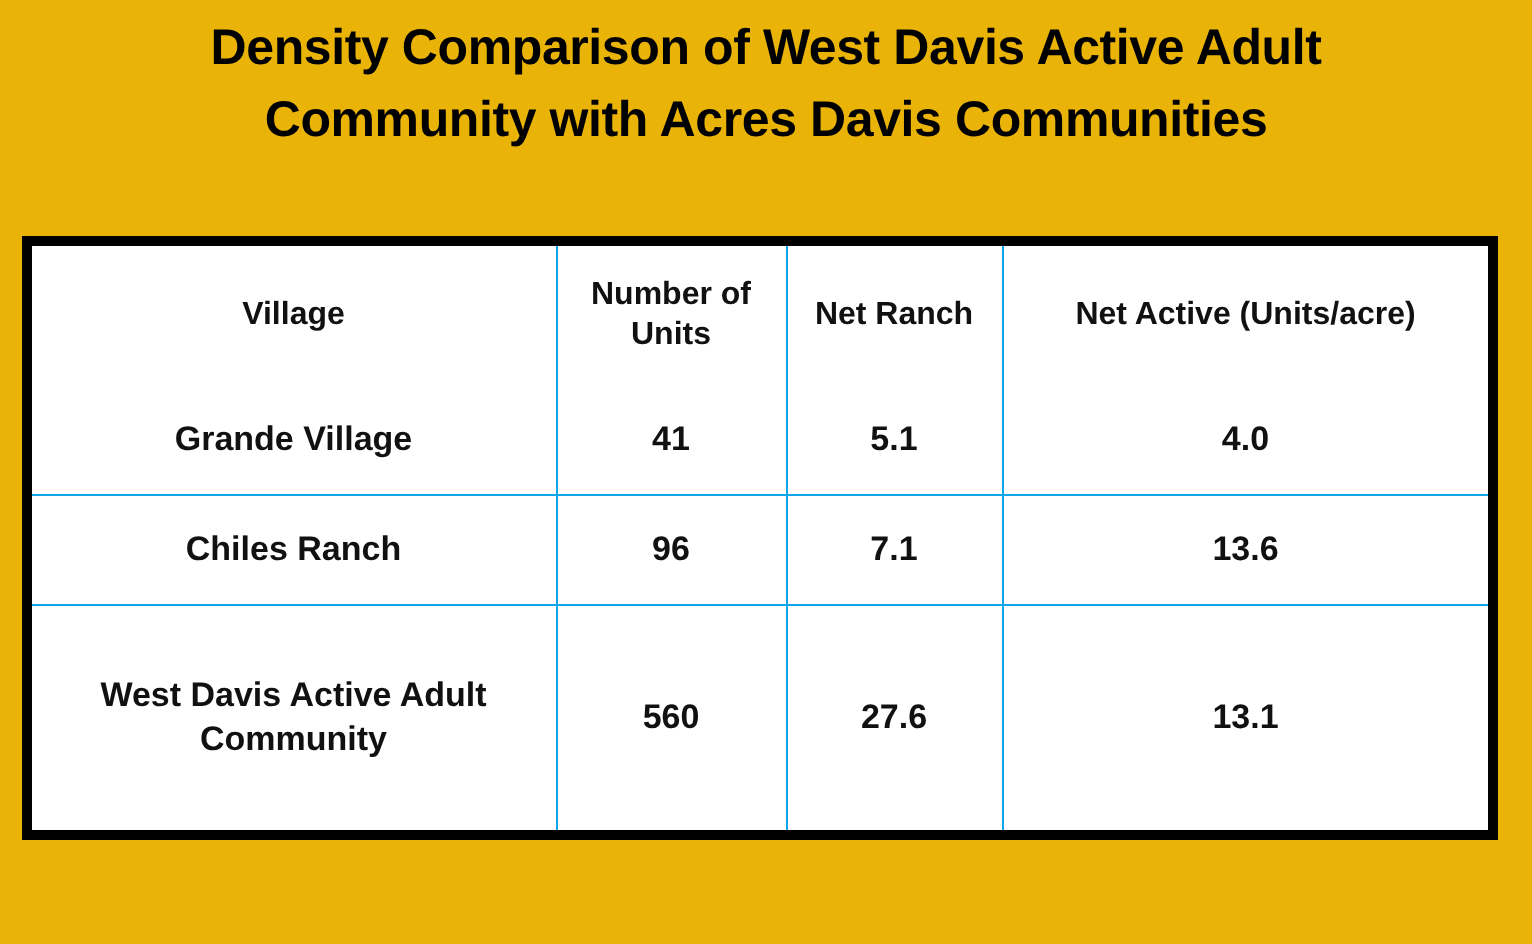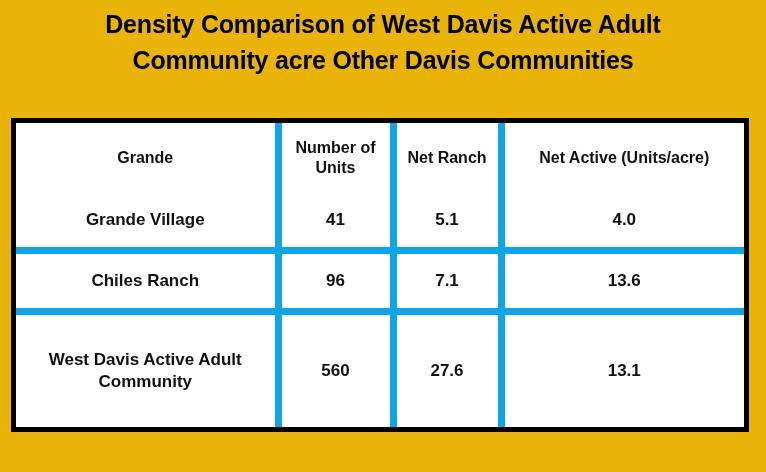--- a/index.html
+++ b/index.html
@@ -59,21 +59,21 @@
     table-layout: fixed;
     background: #ffffff;
   }
   table.density-table col.c-project   { width: 262px; }
   table.density-table col.c-units     { width: 115px; }
   table.density-table col.c-acres     { width: 108px; }
   table.density-table col.c-density   { width: 243px; }
 
   table.density-table th,
   table.density-table td {
-    border: 7px solid #0ea5e9;
+    border: 1px solid #0ea5e9;
     text-align: center;
     vertical-align: middle;
     padding: 0 4px;
     color: #111111;
     background: #ffffff;
   }
   
   table.density-table tr > *:first-child { border-left: none; }
   table.density-table tr > *:last-child  { border-right: none; }
   table.density-table tr:first-child > * { border-top: none; }
@@ -96,35 +96,35 @@
   }
   .cell-text { display: block; }
 </style>
 </head>
 <body>
 
 <div class="page">
 
   <div class="title-block">
     <span class="title-line">Density Comparison of West Davis Active Adult</span>
-    <span class="title-line">Community acre Other Davis Communities</span>
+    <span class="title-line">Community with Acres Davis Communities</span>
   </div>
 
   <div class="table-wrap">
     <table class="density-table">
       <colgroup>
         <col class="c-project">
         <col class="c-units">
         <col class="c-acres">
         <col class="c-density">
       </colgroup>
       <thead>
         <tr>
           <th>
-            <span class="cell-text">Grande</span>
+            <span class="cell-text">Village</span>
           </th>
           <th>
             <span class="cell-text">Number of Units</span>
           </th>
           <th>
             <span class="cell-text">Net Ranch</span>
           </th>
           <th>
             <span class="cell-text">Net Active (Units/acre)</span>
           </th>

